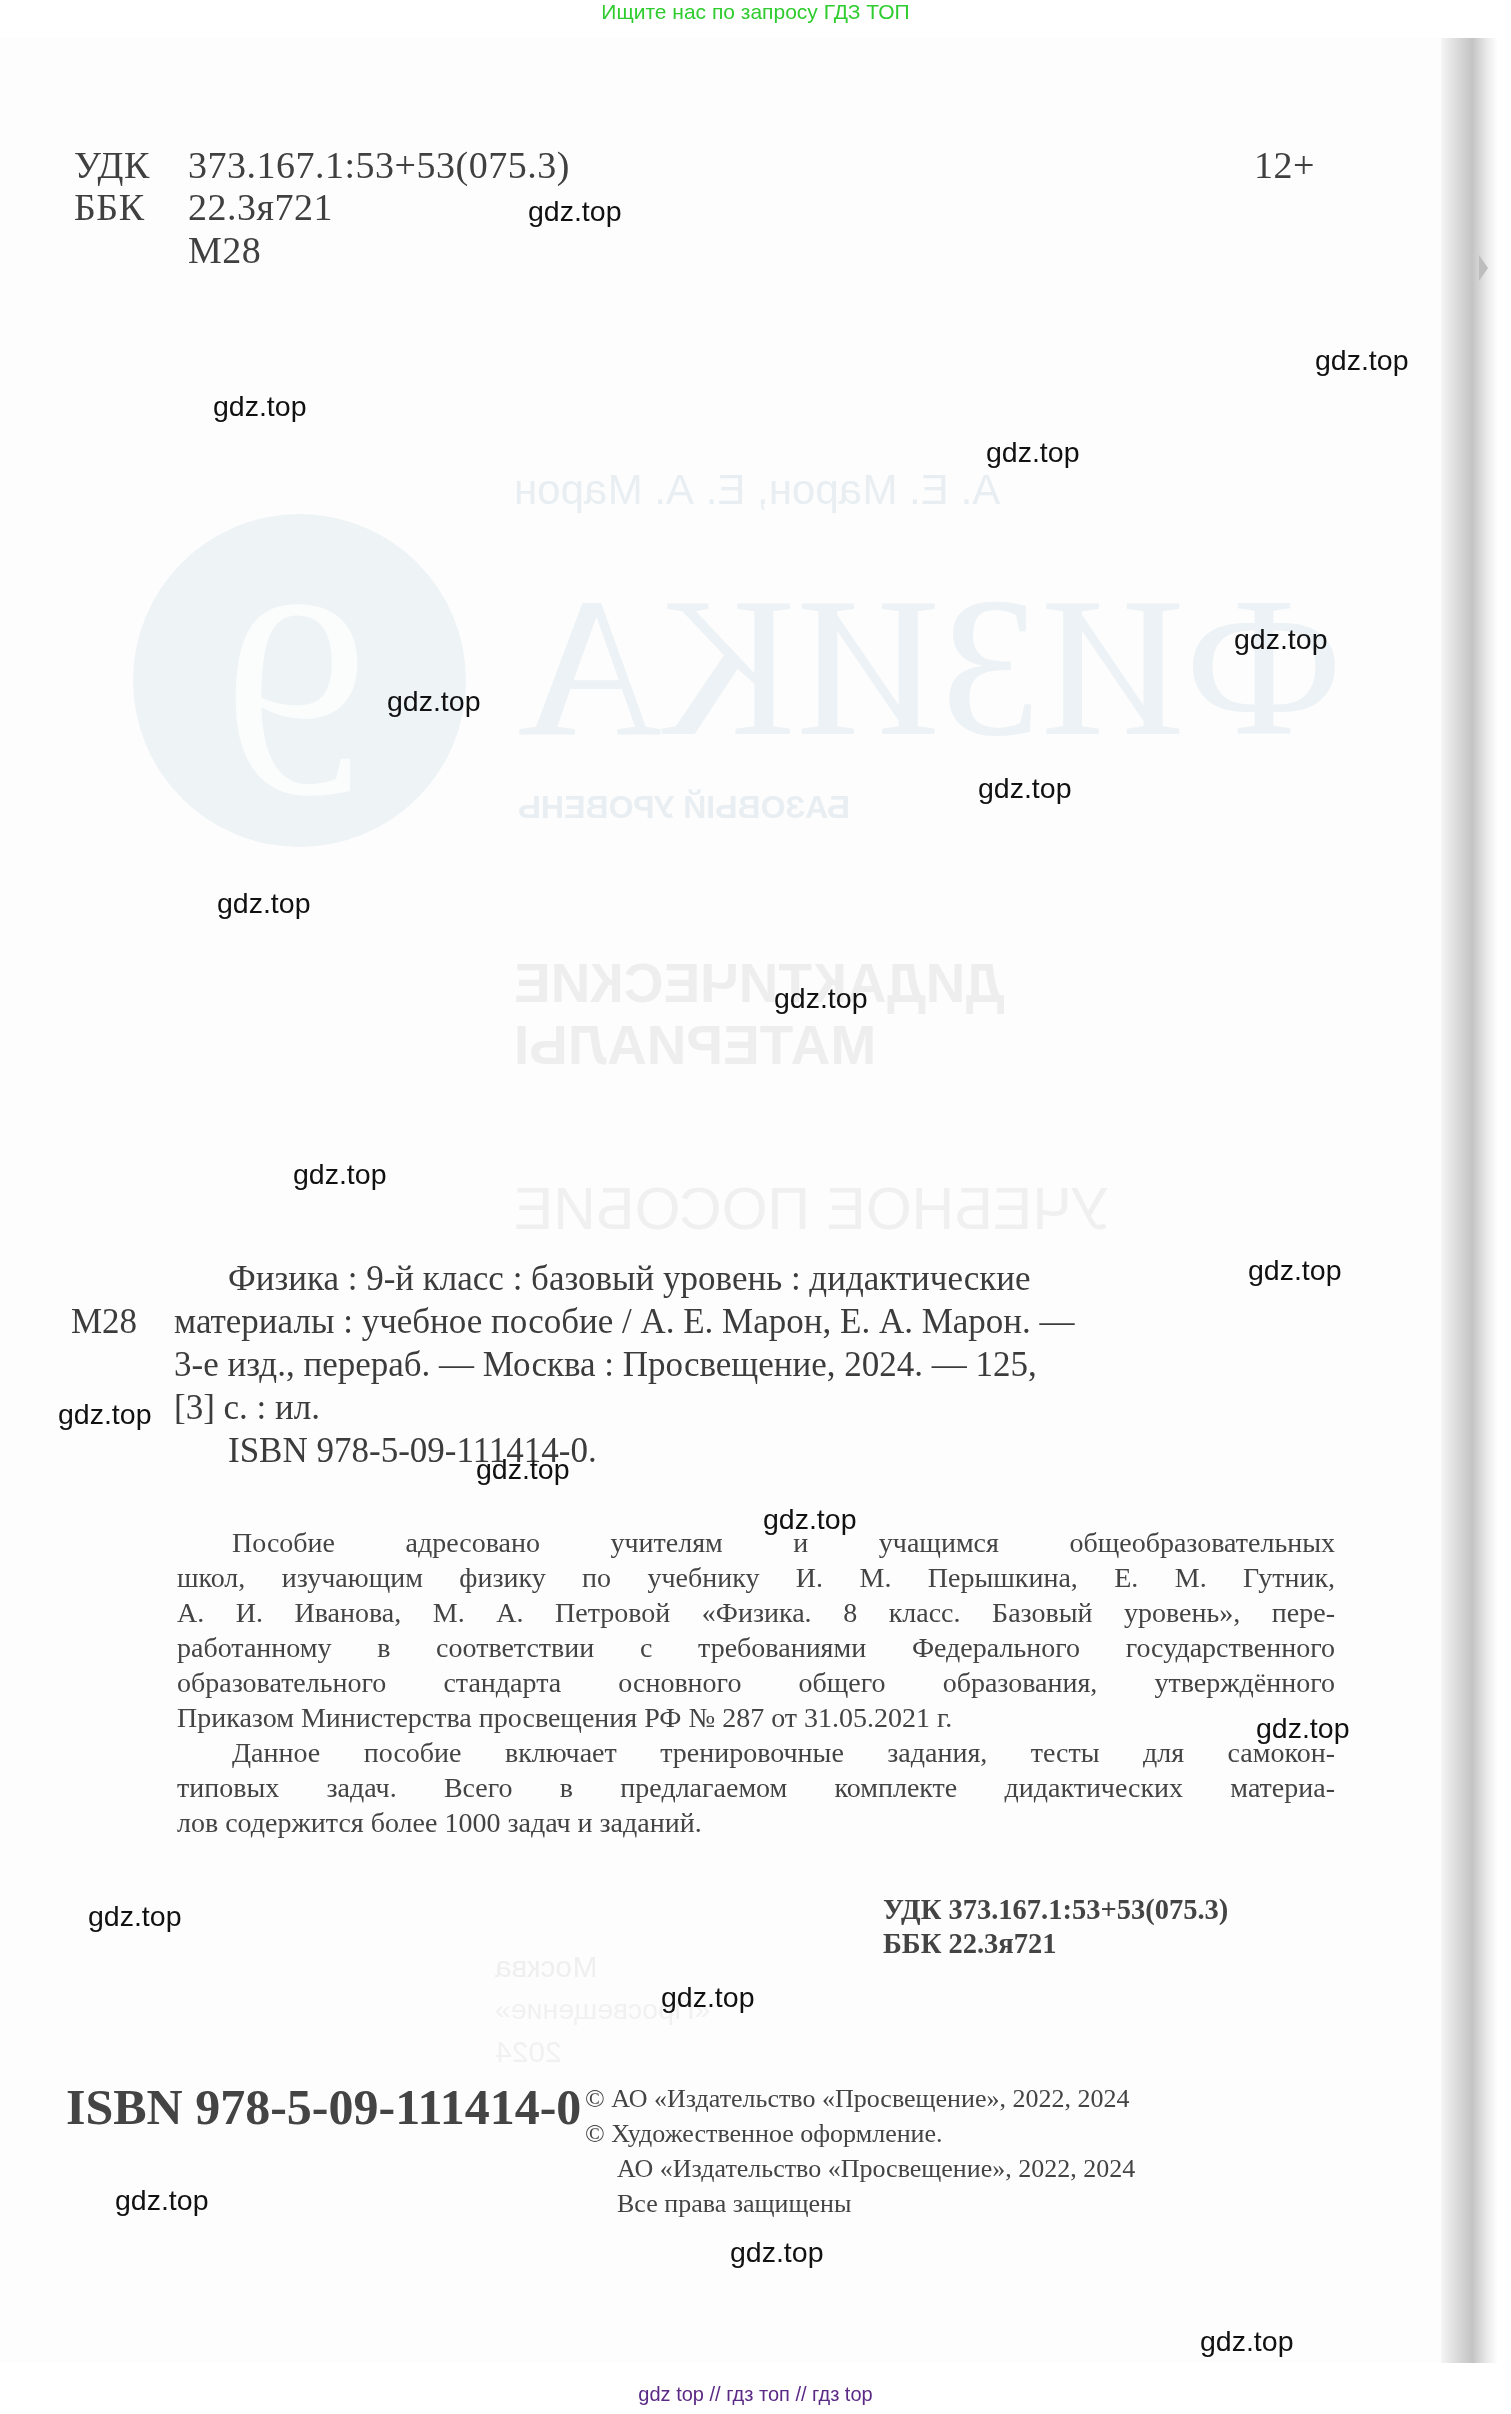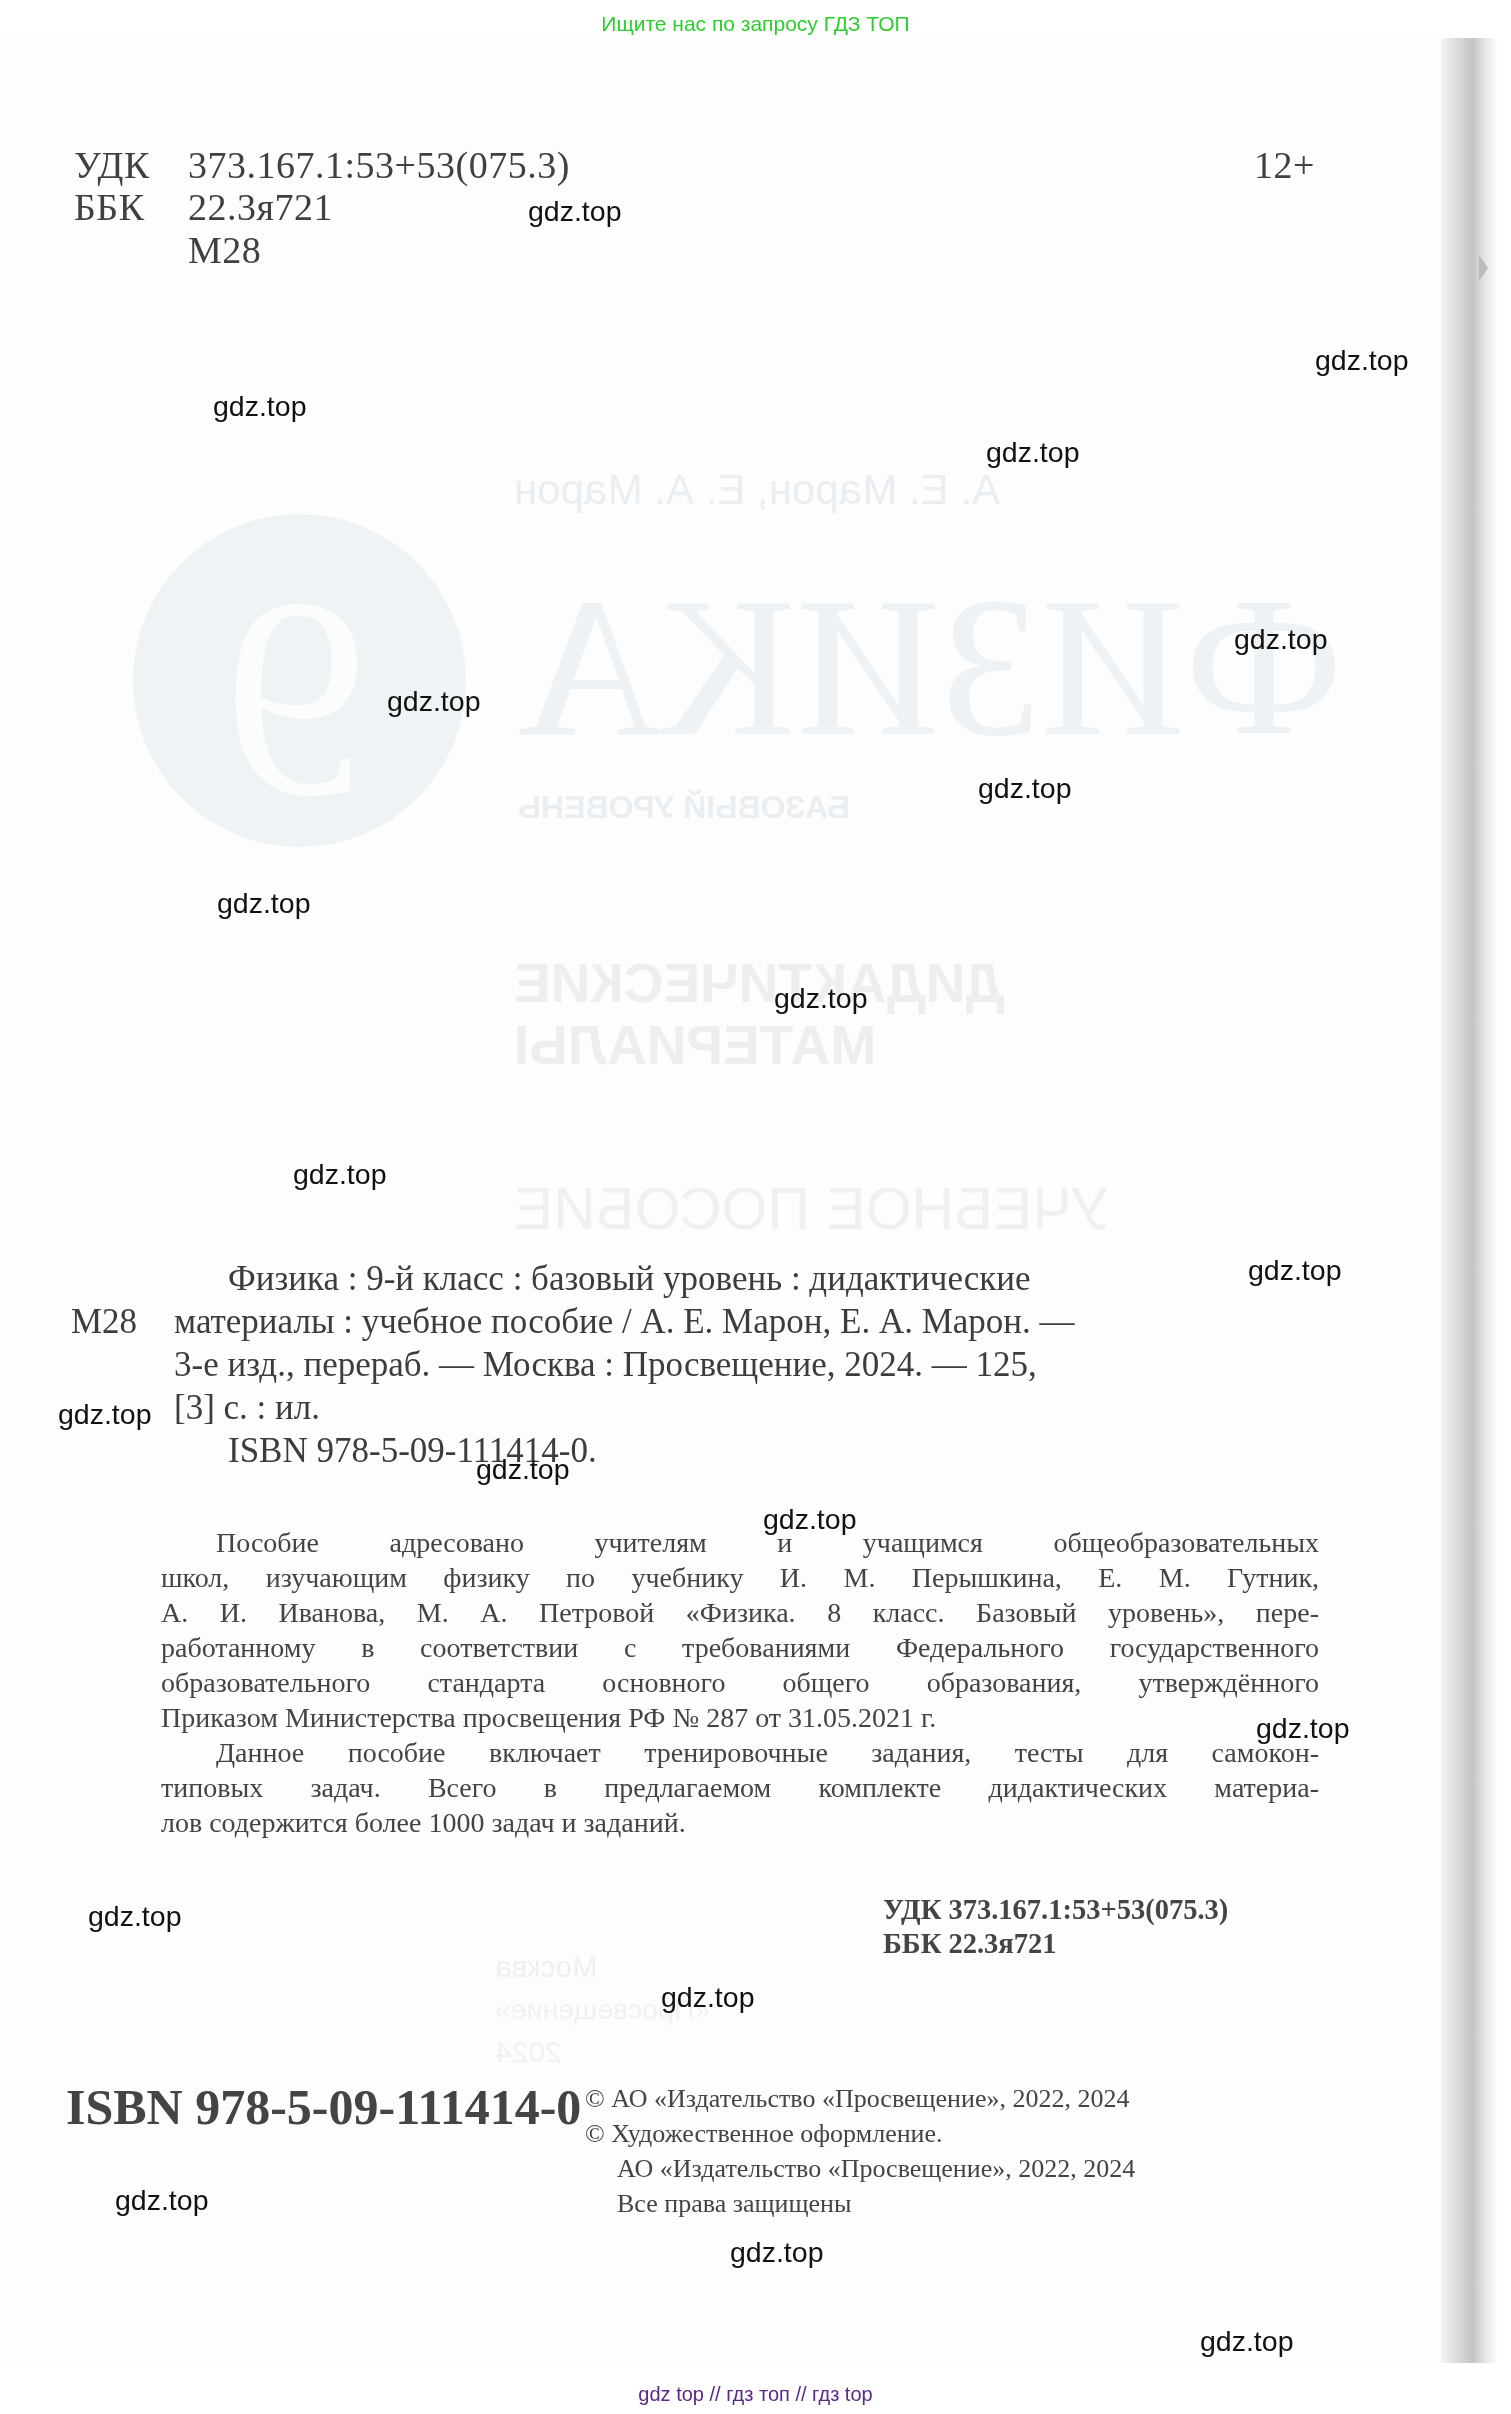--- a/index.html
+++ b/index.html
@@ -1,31 +1,31 @@
 <!DOCTYPE html>
 <html style="font-size:15px"><head>
 <meta charset="utf-8">
 <style>
   html,body{margin:0;padding:0;background:#ffffff;}
   body{width:1511px;height:2415px;position:relative;overflow:hidden;font-family:"DejaVu Serif",serif;color:#3a3a3a;}
   .abs{position:absolute;white-space:nowrap;}
-  .top-banner{position:absolute;top:12px;left:0;width:1511px;text-align:center;font-family:"Liberation Sans",sans-serif;font-size:21px;color:#2ecc2e;}
+  .top-banner{position:absolute;top:0;left:0;width:1511px;text-align:center;font-family:"Liberation Sans",sans-serif;font-size:21px;color:#2ecc2e;}
   .page{position:absolute;left:0;top:38px;width:1441px;height:2325px;background:#fdfdfd;}
   .edge{position:absolute;left:1441px;top:38px;width:57px;height:2325px;background:linear-gradient(90deg,#f5f5f5 0%,#d9d9d9 30%,#c4c4c4 55%,#e9e9e9 80%,#ffffff 100%);}
   .edge-notch{position:absolute;left:1479px;top:255px;width:0;height:0;border-top:13.3px solid transparent;border-bottom:13.3px solid transparent;border-left:9.5px solid #bdbdbd;}
   .serif{font-family:"Liberation Serif","DejaVu Serif",serif;}
   .code{font-size:38px;color:#404040;letter-spacing:0.5px;}
   .code .k{display:inline-block;width:114px;}
   .ghost{position:absolute;color:#e8eef2;font-family:"Liberation Sans",sans-serif;transform:scaleX(-1);white-space:nowrap;}
   .ghost-circle{position:absolute;left:133px;top:514px;width:333px;height:333px;border-radius:50%;background:#eef3f6;}
   .ghost-nine{position:absolute;left:224px;top:533px;font-size:285px;color:#fbfdfd;font-family:"Liberation Serif",serif;transform:scaleX(-1);}
   .main{position:absolute;left:174px;top:1257px;width:1151px;font-family:"Liberation Serif",serif;font-size:35px;color:#3c3c3c;line-height:43px;}
   .main .author{font-weight:bold;}
   .main .m28{position:absolute;left:-103px;top:43px;}
-  .abstract{position:absolute;left:216px;top:1525px;width:1103px;font-family:"Liberation Serif",serif;font-size:28px;line-height:35px;color:#444;text-align:justify;}
+  .abstract{position:absolute;left:232px;top:1525px;width:1103px;font-family:"Liberation Serif",serif;font-size:28px;line-height:35px;color:#444;text-align:justify;}
   .abstract .line{display:block;text-align-last:justify;}
   .abstract .line.last{text-align-last:left;}
   .udk2{position:absolute;left:883px;top:1893px;font-family:"Liberation Serif",serif;font-weight:bold;font-size:28.5px;line-height:34px;color:#444;}
   .isbn-big{position:absolute;left:66px;top:2078px;font-family:"Liberation Serif",serif;font-weight:bold;font-size:50px;color:#444;}
   .copy{position:absolute;left:585px;top:2081px;font-family:"Liberation Serif",serif;font-size:26px;line-height:35px;color:#444;}
   .copy .ind{padding-left:32px;}
   .wm{position:absolute;font-family:"Liberation Sans",sans-serif;font-size:28.5px;color:#111;white-space:nowrap;}
   .footer{position:absolute;top:2383px;left:0;width:1511px;text-align:center;font-family:"Liberation Sans",sans-serif;font-size:20px;color:#5b2a86;}
 </style>
 </head>

